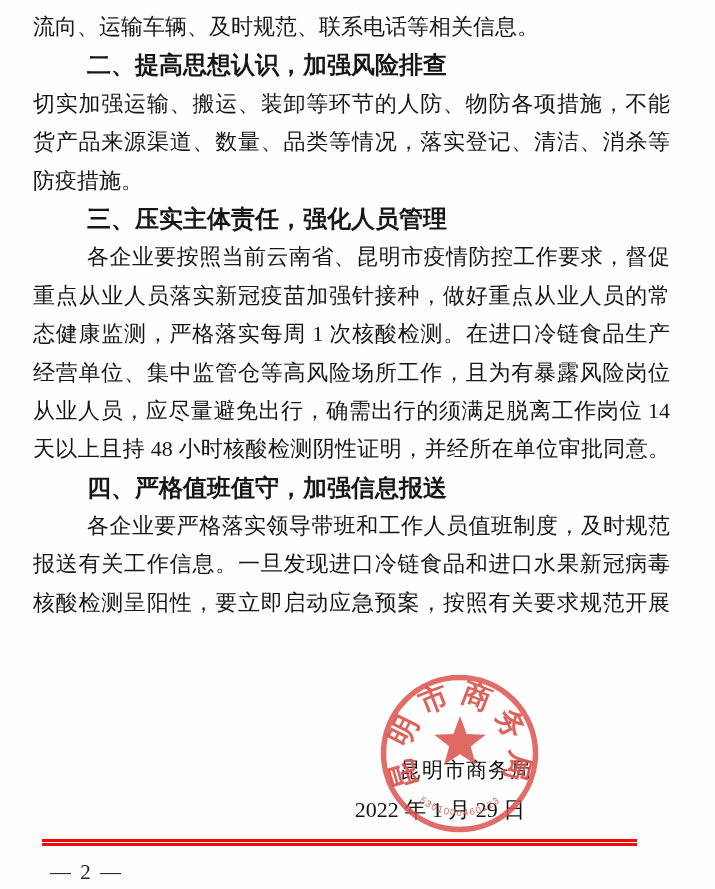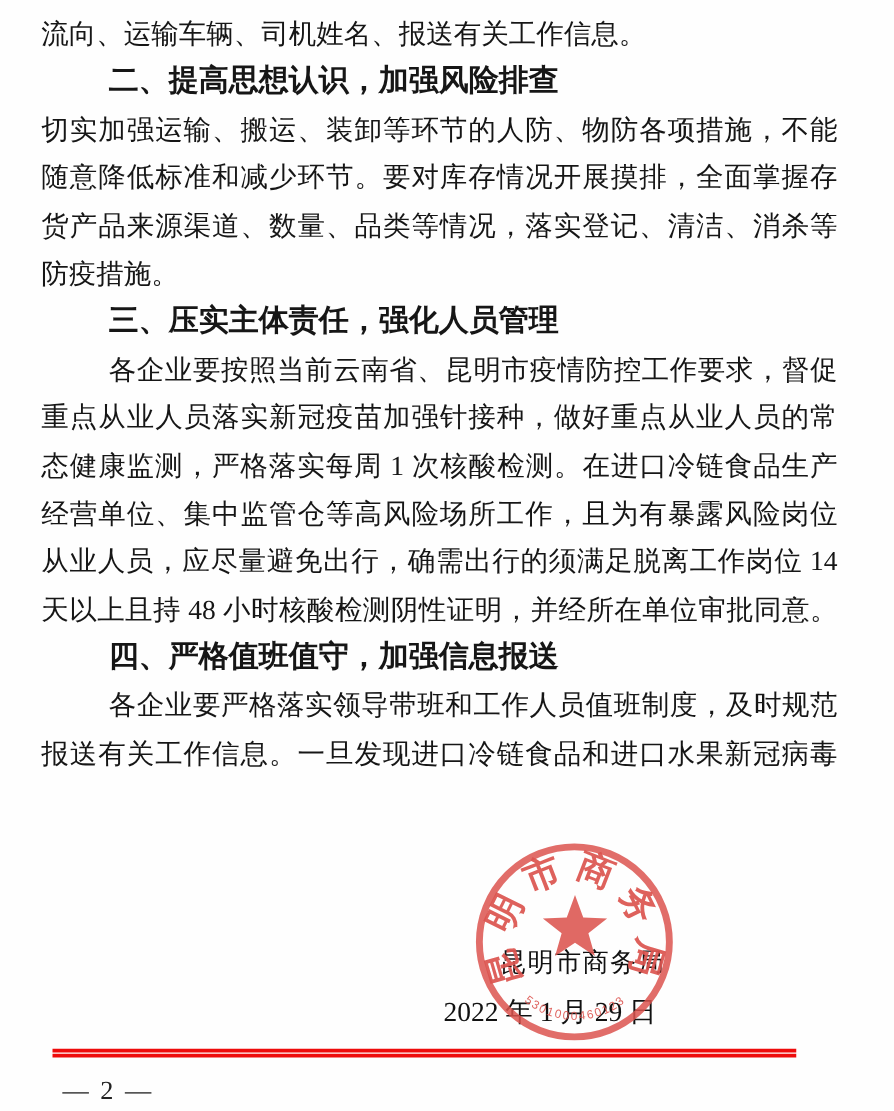--- a/index.html
+++ b/index.html
@@ -85,36 +85,36 @@
     letter-spacing: 2px;
     color: #222;
   }
 </style>
 </head>
 <body>
 
 <div class="page">
 
   <div class="body-text">
-      <div class="line end">流向、运输车辆、司机姓名、报送有关工作信息。</div>
+      <div class="line end">流向、运输车辆、及时规范、联系电话等相关信息。</div>
       <div class="line heading">二、提高思想认识，加强风险排查</div>
       <div class="line fill">切实加强运输、搬运、装卸等环节的人防、物防各项措施，不能</div>
-      <div class="line fill">随意降低标准和减少环节。要对库存情况开展摸排，全面掌握存</div>
       <div class="line fill">货产品来源渠道、数量、品类等情况，落实登记、清洁、消杀等</div>
       <div class="line end">防疫措施。</div>
       <div class="line heading">三、压实主体责任，强化人员管理</div>
       <div class="line indent">各企业要按照当前云南省、昆明市疫情防控工作要求，督促</div>
       <div class="line fill">重点从业人员落实新冠疫苗加强针接种，做好重点从业人员的常</div>
       <div class="line fill">态健康监测，严格落实每周 1 次核酸检测。在进口冷链食品生产</div>
       <div class="line fill">经营单位、集中监管仓等高风险场所工作，且为有暴露风险岗位</div>
       <div class="line fill">从业人员，应尽量避免出行，确需出行的须满足脱离工作岗位 14</div>
       <div class="line fill">天以上且持 48 小时核酸检测阴性证明，并经所在单位审批同意。</div>
       <div class="line heading">四、严格值班值守，加强信息报送</div>
       <div class="line indent">各企业要严格落实领导带班和工作人员值班制度，及时规范</div>
       <div class="line fill">报送有关工作信息。一旦发现进口冷链食品和进口水果新冠病毒</div>
+      <div class="line fill">核酸检测呈阳性，要立即启动应急预案，按照有关要求规范开展</div>
     </div>
 
   <div class="signature">昆明市商务局</div>
 
   <div class="date">2022 年 1 月 29 日</div>
 
   <svg class="seal" viewBox="0 0 715 889" xmlns="http://www.w3.org/2000/svg">
     <defs>
       <path id="sealArcTop" d="M 416.6 780 A 50 50 0 1 1 501.4 780" fill="none"></path>
       <path id="sealArcBottom" d="M 419 801 A 64 64 0 0 0 501 801" fill="none"></path>

